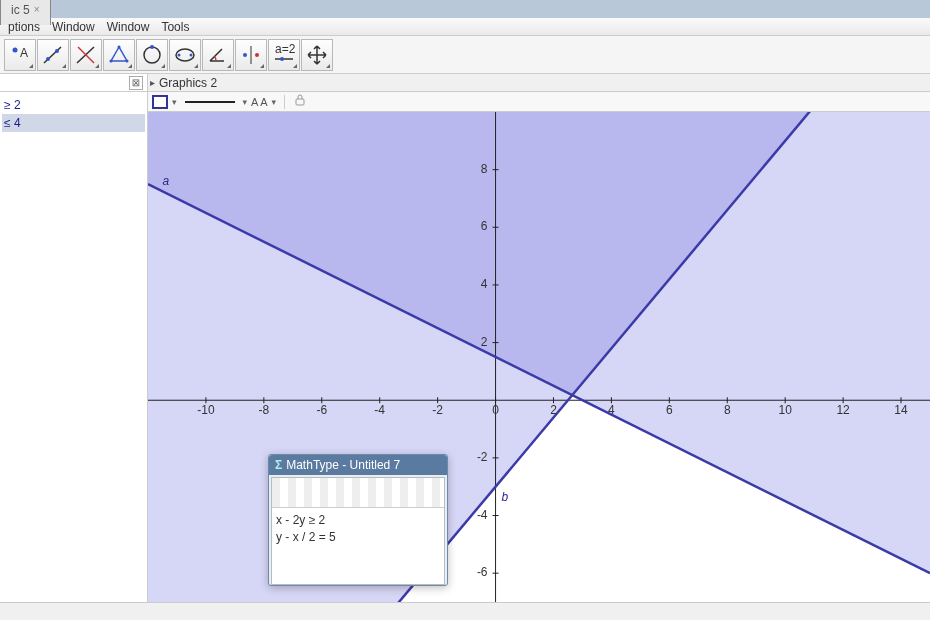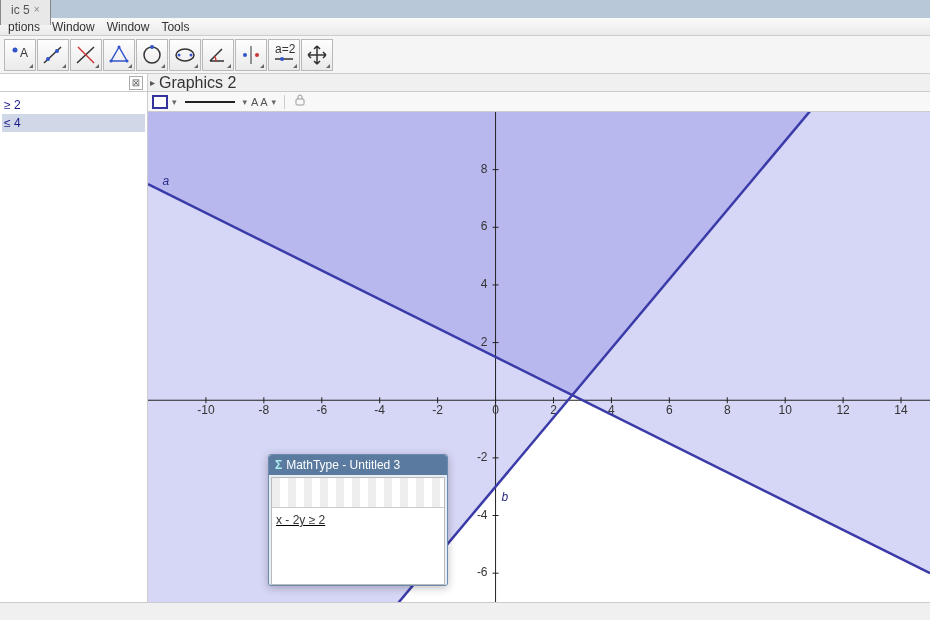--- a/index.html
+++ b/index.html
@@ -16,34 +16,34 @@
 .main { display: flex; height: 528px; }
 .left-panel { width: 148px; background: #fff; border-right: 1px solid #ccc; position: relative; }
 .left-header { height: 18px; border-bottom: 1px solid #ccc; display: flex; justify-content: flex-end; align-items: center; padding-right: 4px; }
 .close-x { width: 14px; height: 14px; border: 1px solid #aaa; font-size: 10px; display: flex; align-items: center; justify-content: center; color: #666; cursor: pointer; }
 .algebra-content { padding: 4px 2px; }
 .alg-item { font-size: 14px; color: #1a1a8a; padding: 1px 2px; font-family: 'Times New Roman', serif; }
 .alg-item.selected { background: #d0d8e8; }
 .graphics-panel { flex: 1; display: flex; flex-direction: column; }
 .graphics-header { height: 18px; background: #f0f0f0; border-bottom: 1px solid #ccc; display: flex; align-items: center; padding-left: 2px; gap: 4px; }
 .collapse-arrow { font-size: 10px; color: #555; }
-.gtitle { font-size: 16px; color: #333; }
+.gtitle { font-size: 12px; color: #333; }
 .style-bar { height: 20px; background: #f8f8f8; border-bottom: 1px solid #ccc; display: flex; align-items: center; padding-left: 4px; gap: 4px; }
 .color-swatch { width: 16px; height: 14px; border: 2px solid #333399; background: #fff; cursor: pointer; }
 .line-style { width: 50px; height: 2px; background: #222; margin: 0 4px; }
 .dd { font-size: 9px; color: #666; }
 .aa { font-size: 11px; color: #555; text-align: center; }
 .sep { width: 1px; height: 14px; background: #ccc; margin: 0 4px; }
 .lock { width: 14px; height: 14px; }
 .canvas-wrap { flex: 1; background: #fff; position: relative; overflow: hidden; }
 .canvas-wrap svg { width: 100%; height: 100%; }
 .bottom-strip { height: 18px; background: #f0f0f0; border-top: 1px solid #ccc; }
 .taskthumb { position: absolute; left: 268px; top: 454px; width: 180px; height: 132px; background: #e8eef5; border: 1px solid #6a8ab0; border-radius: 3px; box-shadow: 0 2px 8px rgba(0,0,0,0.25); }
 .taskthumb-title { height: 20px; display: flex; align-items: center; gap: 4px; padding: 0 6px; font-size: 11px; color: #fff; background: #5a7aa0; border-radius: 3px 3px 0 0; }
-.taskthumb-body { height: 108px; margin: 2px; background: #fff; border: 1px solid #bbb; display: flex; flex-direction: column; font-size: 7px; text-decoration: underline; }
+.taskthumb-body { height: 108px; margin: 2px; background: #fff; border: 1px solid #bbb; display: flex; flex-direction: column; font-size: 7px; }
 .tt-tb { height: 30px; border-bottom: 1px solid #ccc; background: repeating-linear-gradient(90deg,#eee,#eee 8px,#fff 8px,#fff 16px); }
 .tt-content { padding: 4px; font-family: 'Times New Roman', serif; font-size: 9px; color: #333; line-height: 1.4; }
 .bgphoto { position: absolute; top: 0; left: 100px; right: 0; height: 16px; background: linear-gradient(90deg,#6a7a8a,#a8b8c0,#485058); z-index: -1; }
 </style>
 </head>
 <body>
 
 <div class="bgphoto"></div>
 
 <div class="tabbar">
@@ -210,21 +210,22 @@
         </svg>
     </div>
   </div>
 </div>
 
 <div class="bottom-strip"></div>
 
 <div class="taskthumb">
   <div class="taskthumb-title">
     <span style="color:#aee;font-weight:bold">Σ</span>
-    <span>MathType - Untitled 3</span>
+    <span>MathType - Untitled 7</span>
   </div>
   <div class="taskthumb-body">
     <div class="tt-tb"></div>
     <div class="tt-content">
       <div>x - 2y ≥ 2</div>
+      <div>y - x / 2 = 5</div>
     </div>
   </div>
 </div>
 
 </body></html>

